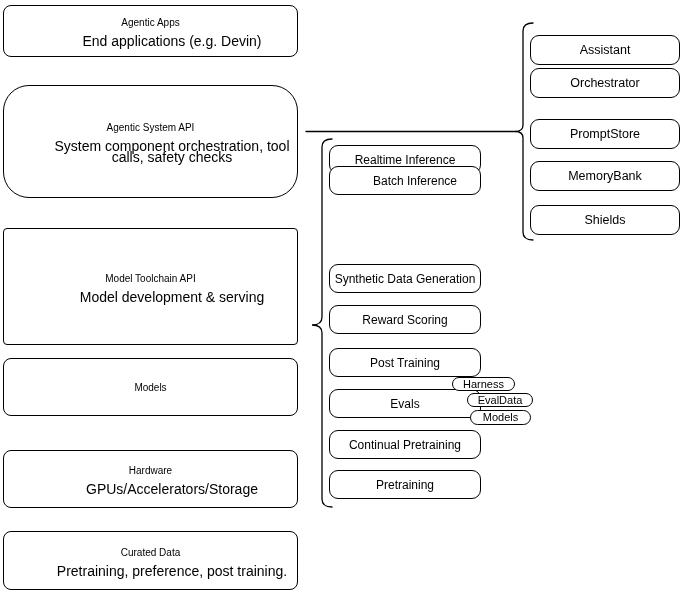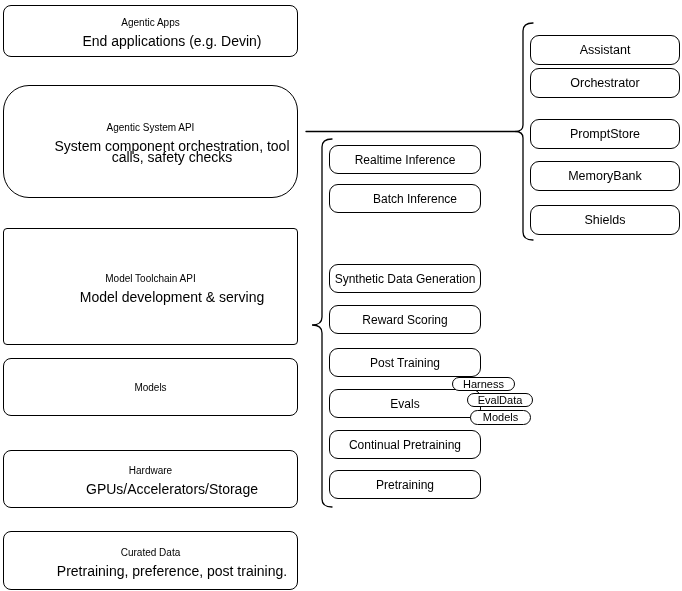--- a/index.html
+++ b/index.html
@@ -25,21 +25,21 @@
   .ltitle { font-size:10px; line-height:15px; }
   .lsub   { font-size:14px;  line-height:11px;margin-left:43px; }
 
   
   .mbox {
     position:absolute; left:329px; width:152px; height:29px; box-sizing:border-box;
     border:1.3px solid #000; border-radius:9px; background:#fff;
     display:flex; align-items:center; justify-content:center;
     font-size:12px; white-space:nowrap;
   }
-  .m1 { top:145px; } .m2 { top:184px;padding-left:20px; } .m3 { top:224px; }
+  .m1 { top:145px; } .m2 { top:166px;padding-left:20px; } .m3 { top:224px; }
   .m4 { top:264px; } .m5 { top:305px; } .m6 { top:348px; }
   .m7 { top:389px; } .m8 { top:430px; } .m9 { top:470px; }
 
   
   .rbox {
     position:absolute; left:530px; width:150px; height:30px; box-sizing:border-box;
     border:1.3px solid #000; border-radius:9px; background:#fff;
     display:flex; align-items:center; justify-content:center;
     font-size:12.5px; white-space:nowrap;
   }

